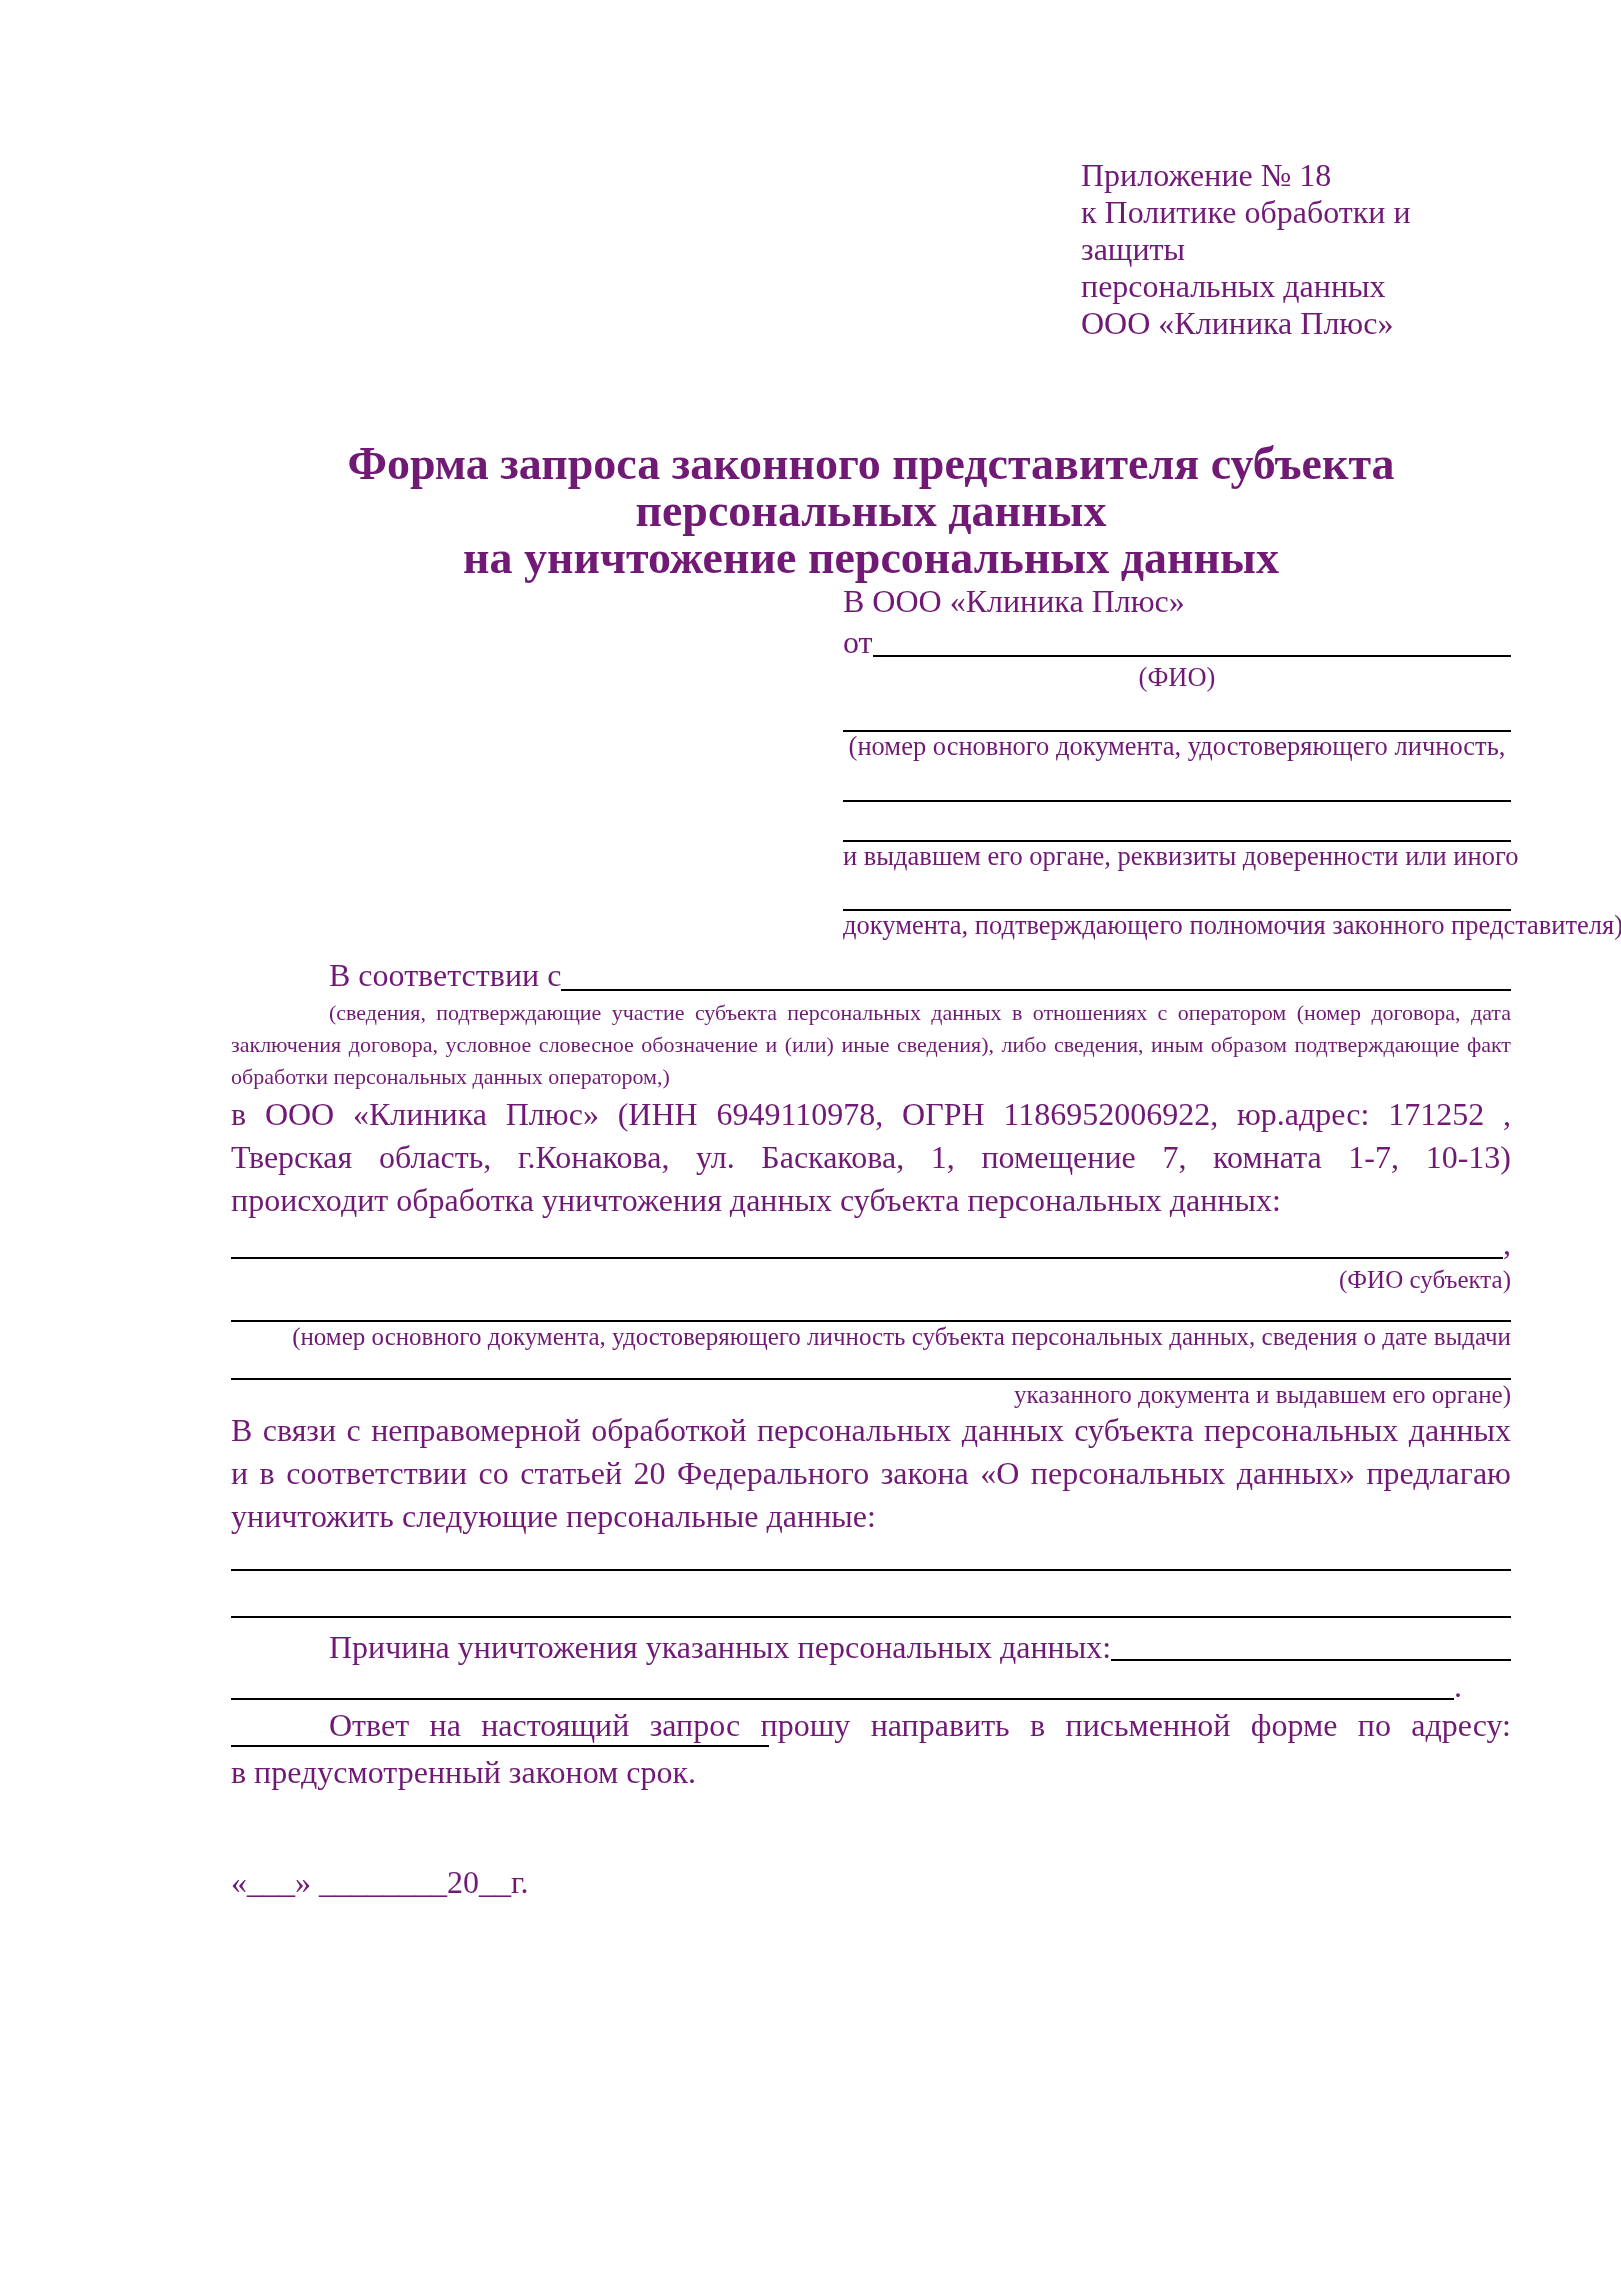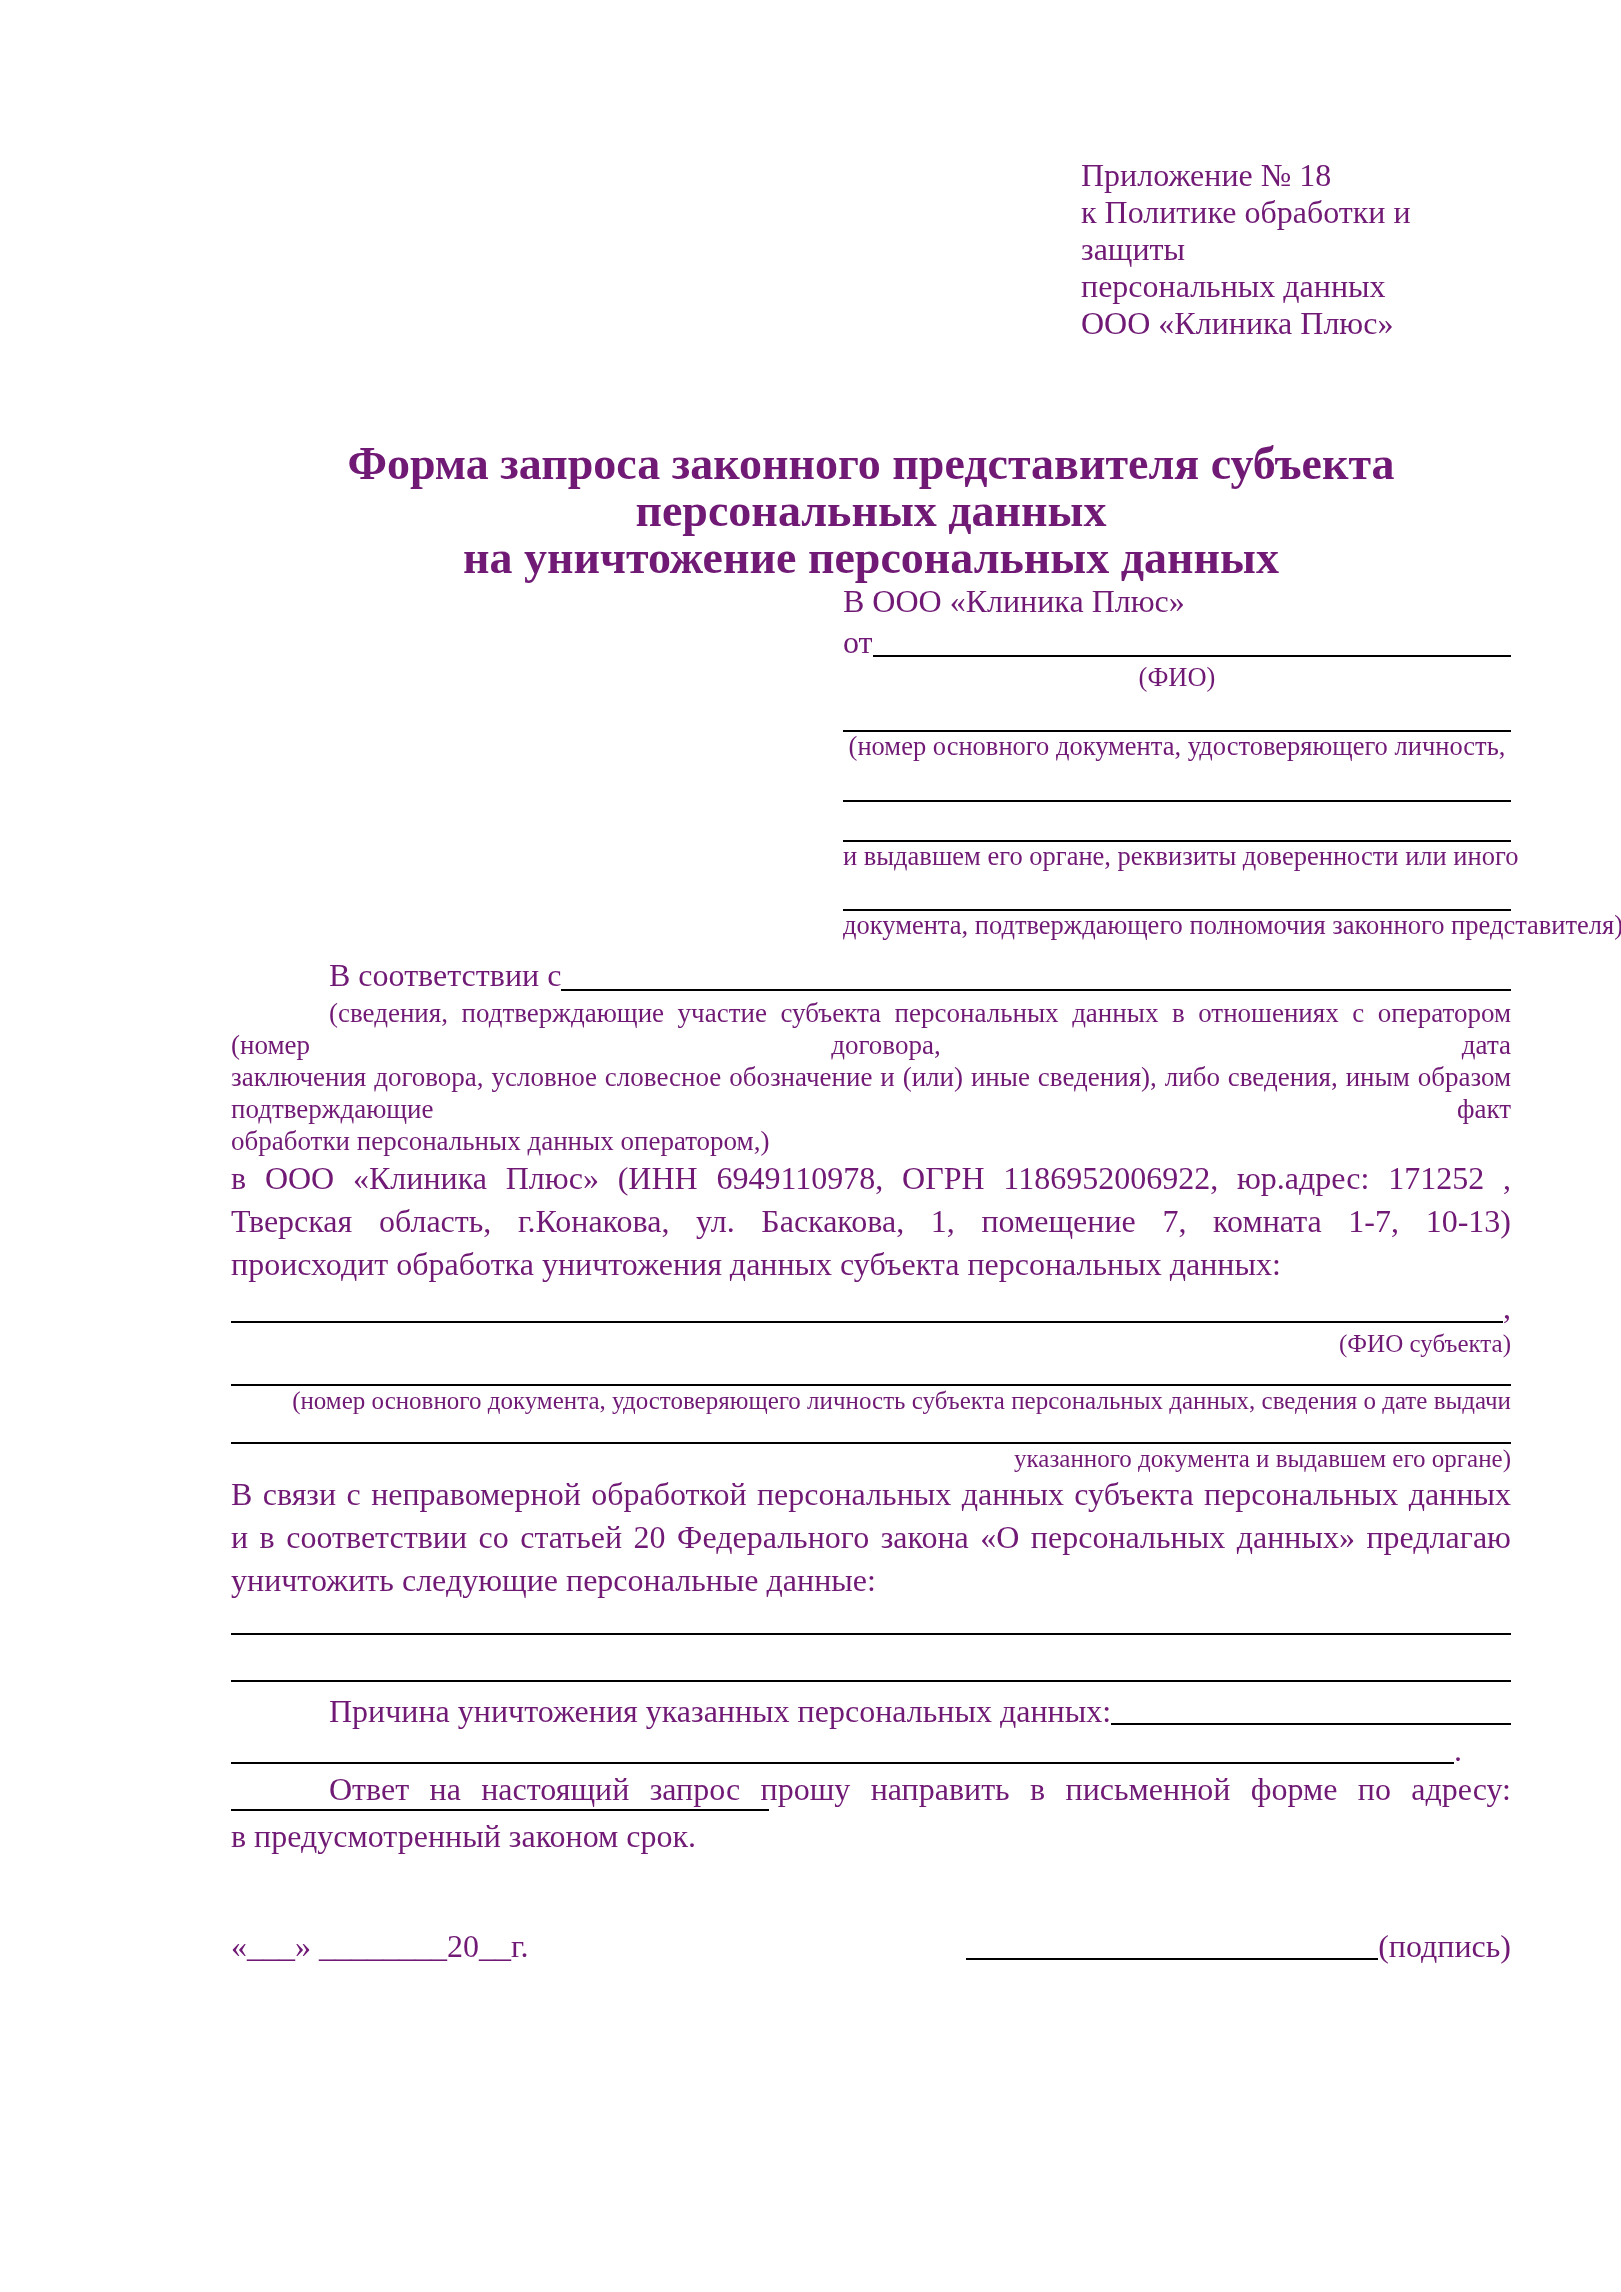--- a/index.html
+++ b/index.html
@@ -22,21 +22,21 @@
   
   .addr { margin-left:612px; }
   .addr .org { line-height:41px; }
   .from-row { display:flex; line-height:41px; }
   .rule { flex:1 1 auto; border-bottom:2.9px solid #000; margin-bottom:5.9px; }
   .cap { font-size:26.5px; line-height:29px; text-align:center; white-space:nowrap; }
   .u { height:26.5px; border-bottom:2.9px solid #000; }
   .pair { margin-top:11.8px; }
   
   .acc-row { display:flex; padding-left:98px; margin-top:13.7px; }
-  .note { font-size:27px; line-height:32px; }
+  .note { font-size:22px; line-height:32px; }
   .jl { text-align:justify; text-align-last:justify; }
   .ind { text-indent:98px; }
   
   .para div { min-height:43px; }
   .sub-comma-row { display:flex; }
   .cap-wide { font-size:25px; line-height:29px; text-align:right; white-space:nowrap; }
   .u30 { height:26.5px; border-bottom:2.9px solid #000; }
   
   .bot { line-height:39px; }
   .blank-a { height:31px; border-bottom:2.9px solid #000; }
@@ -142,21 +142,17 @@
     </div>
 
     <div class="reply-line">Ответ на настоящий запрос прошу направить в письменной форме по адресу:</div>
     <div class="tail-row">
       <span class="tail-rule"></span>
       <span class="nw">в предусмотренный законом срок.</span>
     </div>
 
     <div class="footer-row">
       <span class="nw">«___» ________20__г.</span>
-      <span class="sig-group">
-        <span class="sig-rule"></span>
-        <span class="nw">(подпись)</span>
-      </span>
     </div>
   </div>
 
 </div>
 
 
 </body></html>

